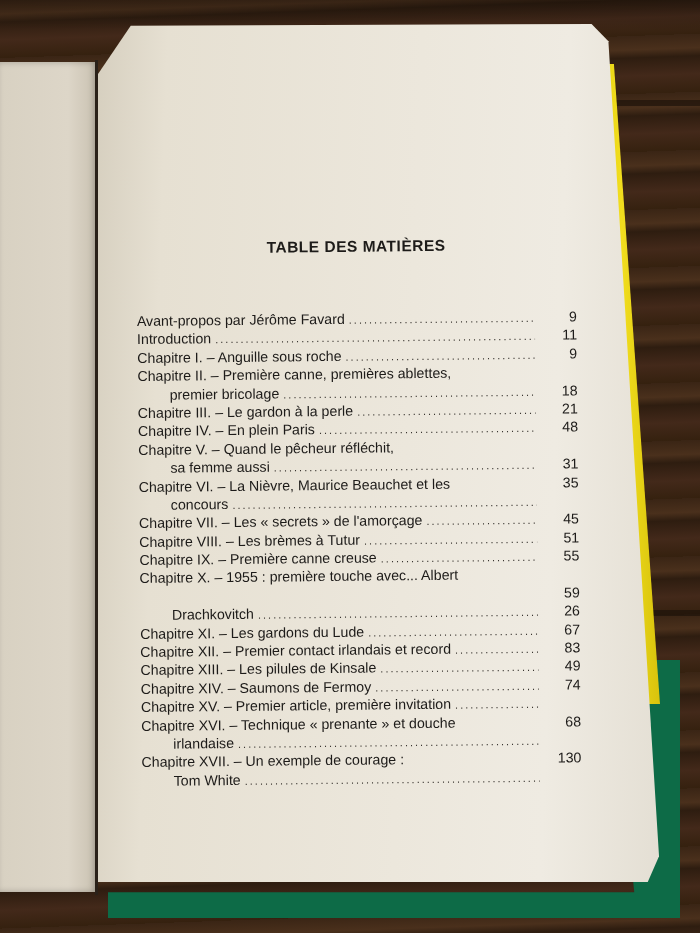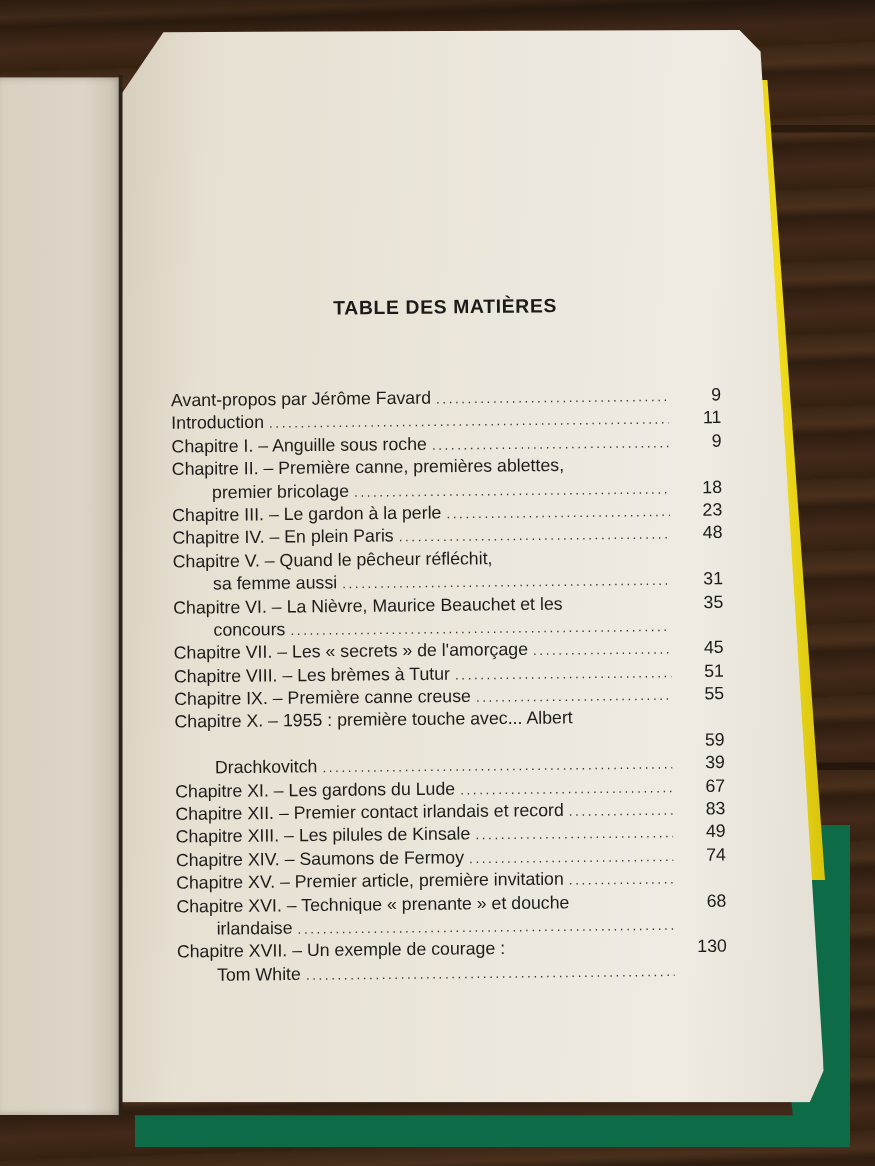--- a/index.html
+++ b/index.html
@@ -94,21 +94,21 @@
     </div>
   <div class="toc-line cont">
       <span class="txt">premier bricolage</span>
       <span class="dots"></span>
       <span class="pg">18</span>
     </div>
 
   <div class="toc-line">
       <span class="txt">Chapitre III. – Le gardon à la perle</span>
       <span class="dots"></span>
-      <span class="pg">23</span>
+      <span class="pg">21</span>
     </div>
   <div class="toc-line">
       <span class="txt">Chapitre IV. – En plein Paris</span>
       <span class="dots"></span>
       <span class="pg">48</span>
     </div>
 
   <div class="toc-line nodots">
       <span class="txt">Chapitre V. – Quand le pêcheur réfléchit,</span>
       <span class="dots"></span>
@@ -153,21 +153,21 @@
       <span class="pg"></span>
     </div>
   <div class="toc-line nodots">
       <span class="txt"></span>
       <span class="dots"></span>
       <span class="pg">59</span>
     </div>
   <div class="toc-line cont">
       <span class="txt">Drachkovitch</span>
       <span class="dots"></span>
-      <span class="pg">39</span>
+      <span class="pg">26</span>
     </div>
 
   <div class="toc-line">
       <span class="txt">Chapitre XI. – Les gardons du Lude</span>
       <span class="dots"></span>
       <span class="pg">67</span>
     </div>
   <div class="toc-line">
       <span class="txt">Chapitre XII. – Premier contact irlandais et record</span>
       <span class="dots"></span>

